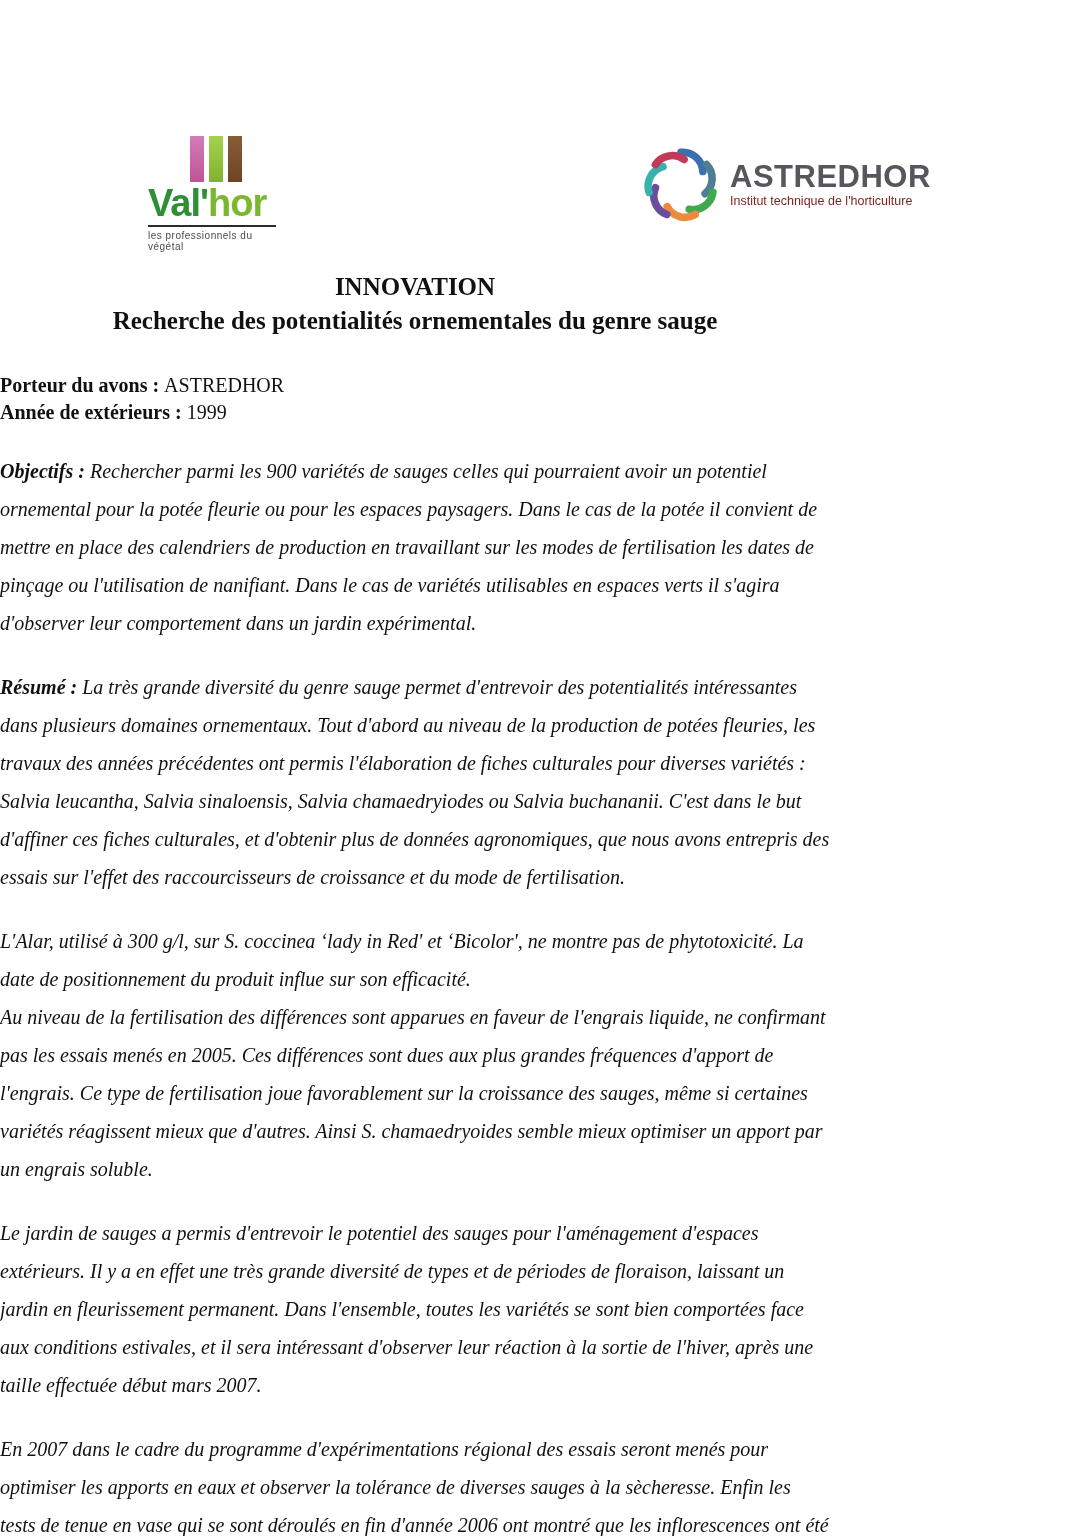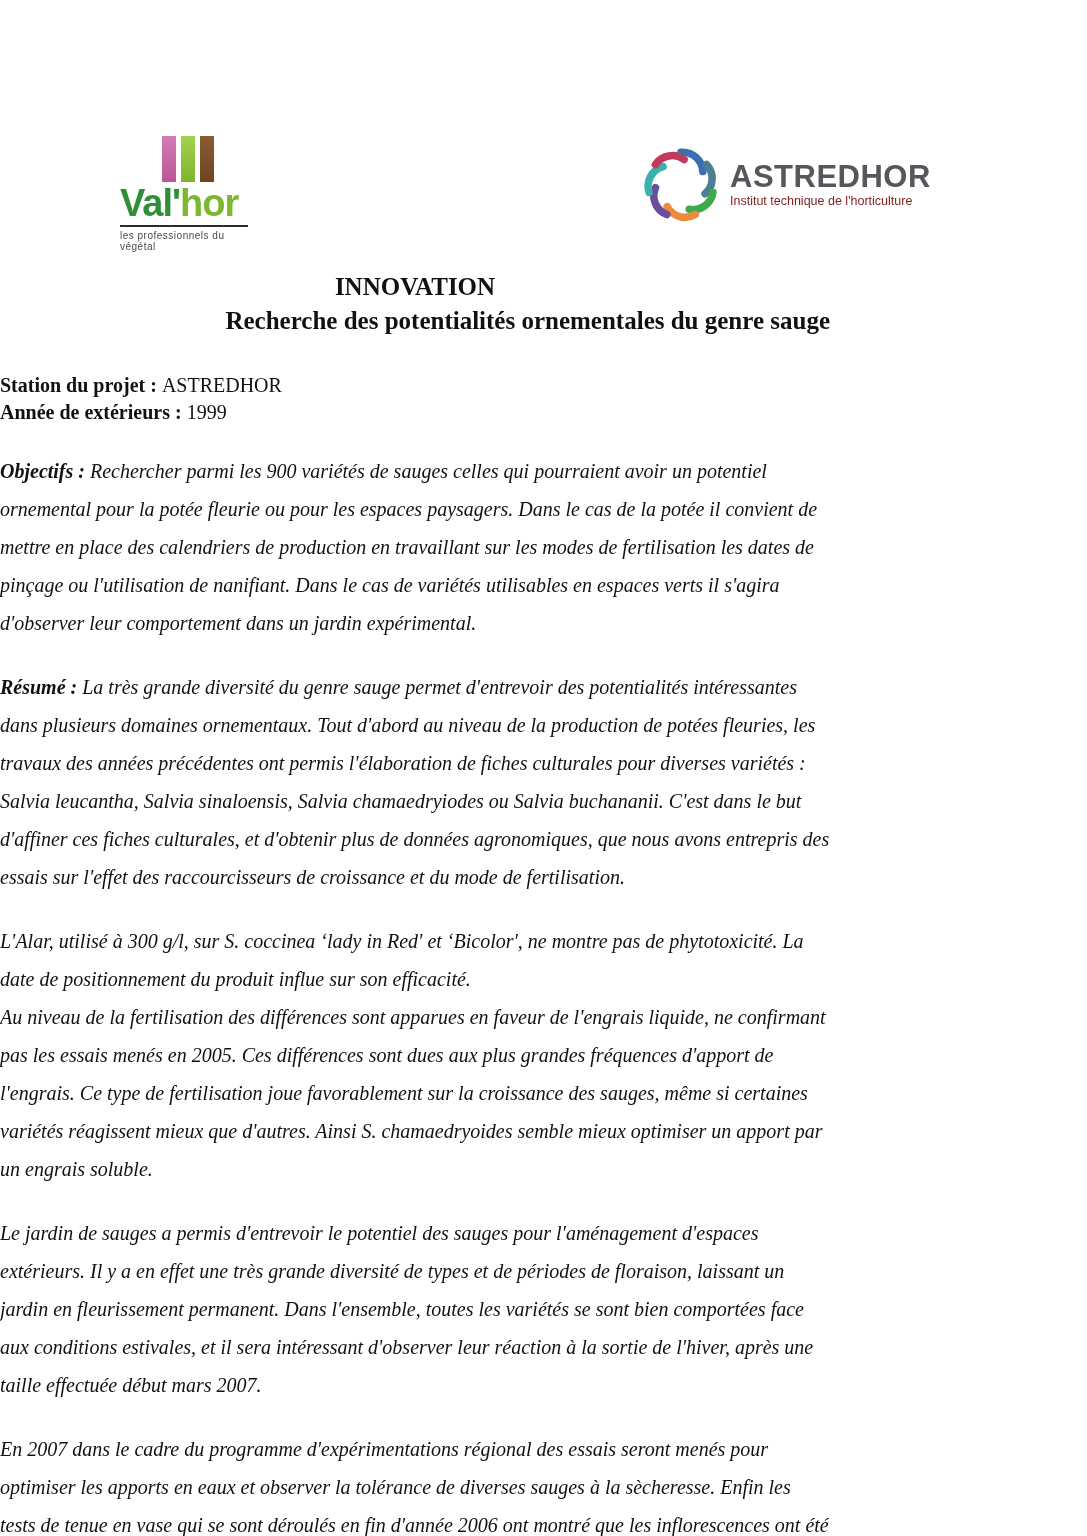--- a/index.html
+++ b/index.html
@@ -10,21 +10,21 @@
     margin: 0 auto;
     background: #ffffff;
     font-family: "Liberation Serif", serif;
     color: #111111;
     overflow: hidden;
   }
 
   
   .valhor {
     position: absolute;
-    left: 120px;
+    left: 148px;
     top: 136px;
     width: 140px;
   }
   .valhor-bars {
     display: flex;
     gap: 5px;
     margin-left: 42px;
   }
   .valhor-bar { width: 14px; height: 46px; }
   .valhor-bar.pink  { background: linear-gradient(180deg,#d37cb7,#bd5597); }
@@ -83,21 +83,21 @@
     font-size: 25px;
     line-height: 31px;
     font-weight: bold;
     text-align: center;
   }
   h2.doc-subtitle {
     margin: 3px 0 0 0;
     font-size: 25px;
     line-height: 31px;
     font-weight: bold;
-    text-align: right;
+    text-align: center;
   }
   .meta { margin-top: 36px; font-size: 20px; line-height: 27px; }
   .meta-line strong { font-weight: bold; }
   p.para {
     margin: 26px 0 0 0;
     font-size: 20px;
     line-height: 38px;
     font-style: italic;
   }
   p.para strong { font-weight: bold; }
@@ -135,21 +135,21 @@
       <div class="ast-name">ASTREDHOR</div>
       <div class="ast-tagline">Institut technique de l'horticulture</div>
     </div>
   </div>
 
   <div class="content">
     <h1 class="doc-title">INNOVATION</h1>
     <h2 class="doc-subtitle">Recherche des potentialités ornementales du genre sauge</h2>
 
     <div class="meta">
-      <div class="meta-line"><strong>Station du projet : </strong><span>ASTREDHOR</span></div>
+      <div class="meta-line"><strong>Porteur du avons : </strong><span>ASTREDHOR</span></div>
       <div class="meta-line"><strong>Année de extérieurs : </strong><span>1999</span></div>
     </div>
 
     <p class="para"><strong>Objectifs : </strong><span class="body-text">Rechercher parmi les 900 variétés de sauges celles qui pourraient avoir un potentiel ornemental pour la potée fleurie ou pour les espaces paysagers. Dans le cas de la potée il convient de mettre en place des calendriers de production en travaillant sur les modes de fertilisation les dates de pinçage ou l'utilisation de nanifiant. Dans le cas de variétés utilisables en espaces verts il s'agira d'observer leur comportement dans un jardin expérimental.</span></p>
 
     <p class="para"><strong>Résumé : </strong><span class="body-text">La très grande diversité du genre sauge permet d'entrevoir des potentialités intéressantes dans plusieurs domaines ornementaux. Tout d'abord au niveau de la production de potées fleuries, les travaux des années précédentes ont permis l'élaboration de fiches culturales pour diverses variétés : Salvia leucantha, Salvia sinaloensis, Salvia chamaedryiodes ou Salvia buchananii. C'est dans le but d'affiner ces fiches culturales, et d'obtenir plus de données agronomiques, que nous avons entrepris des essais sur l'effet des raccourcisseurs de croissance et du mode de fertilisation.</span></p>
 
     <p class="para"><span class="body-text">L'Alar, utilisé à 300 g/l, sur S. coccinea ‘lady in Red' et ‘Bicolor', ne montre pas de phytotoxicité. La date de positionnement du produit influe sur son efficacité.
 Au niveau de la fertilisation des différences sont apparues en faveur de l'engrais liquide, ne confirmant pas les essais menés en 2005. Ces différences sont dues aux plus grandes fréquences d'apport de l'engrais. Ce type de fertilisation joue favorablement sur la croissance des sauges, même si certaines variétés réagissent mieux que d'autres. Ainsi S. chamaedryoides semble mieux optimiser un apport par un engrais soluble.</span></p>
 

